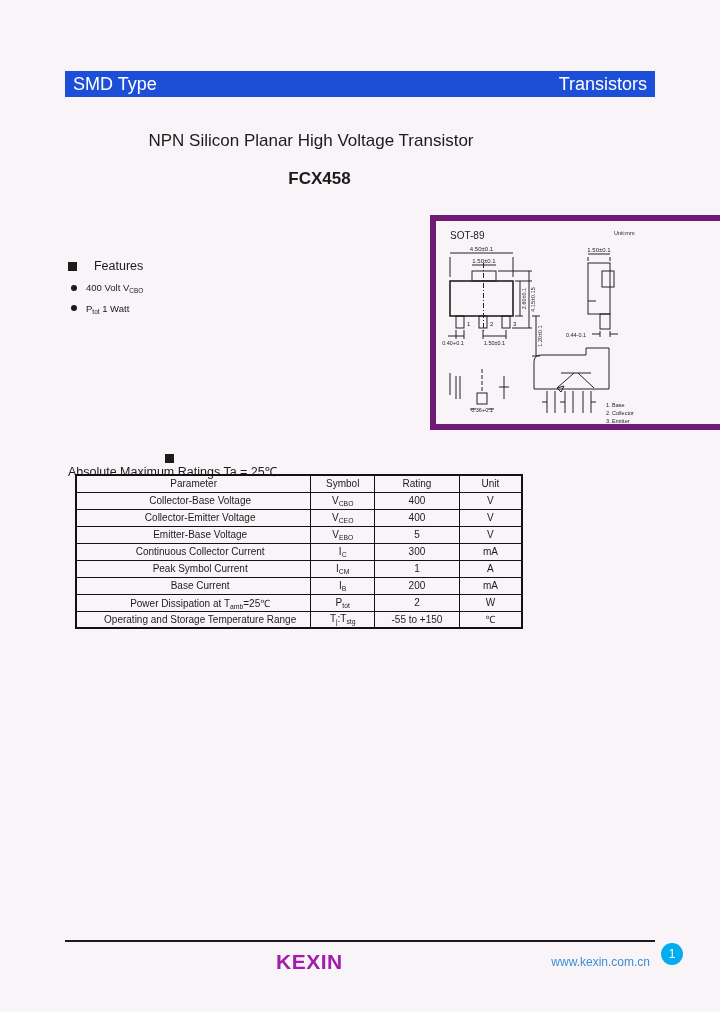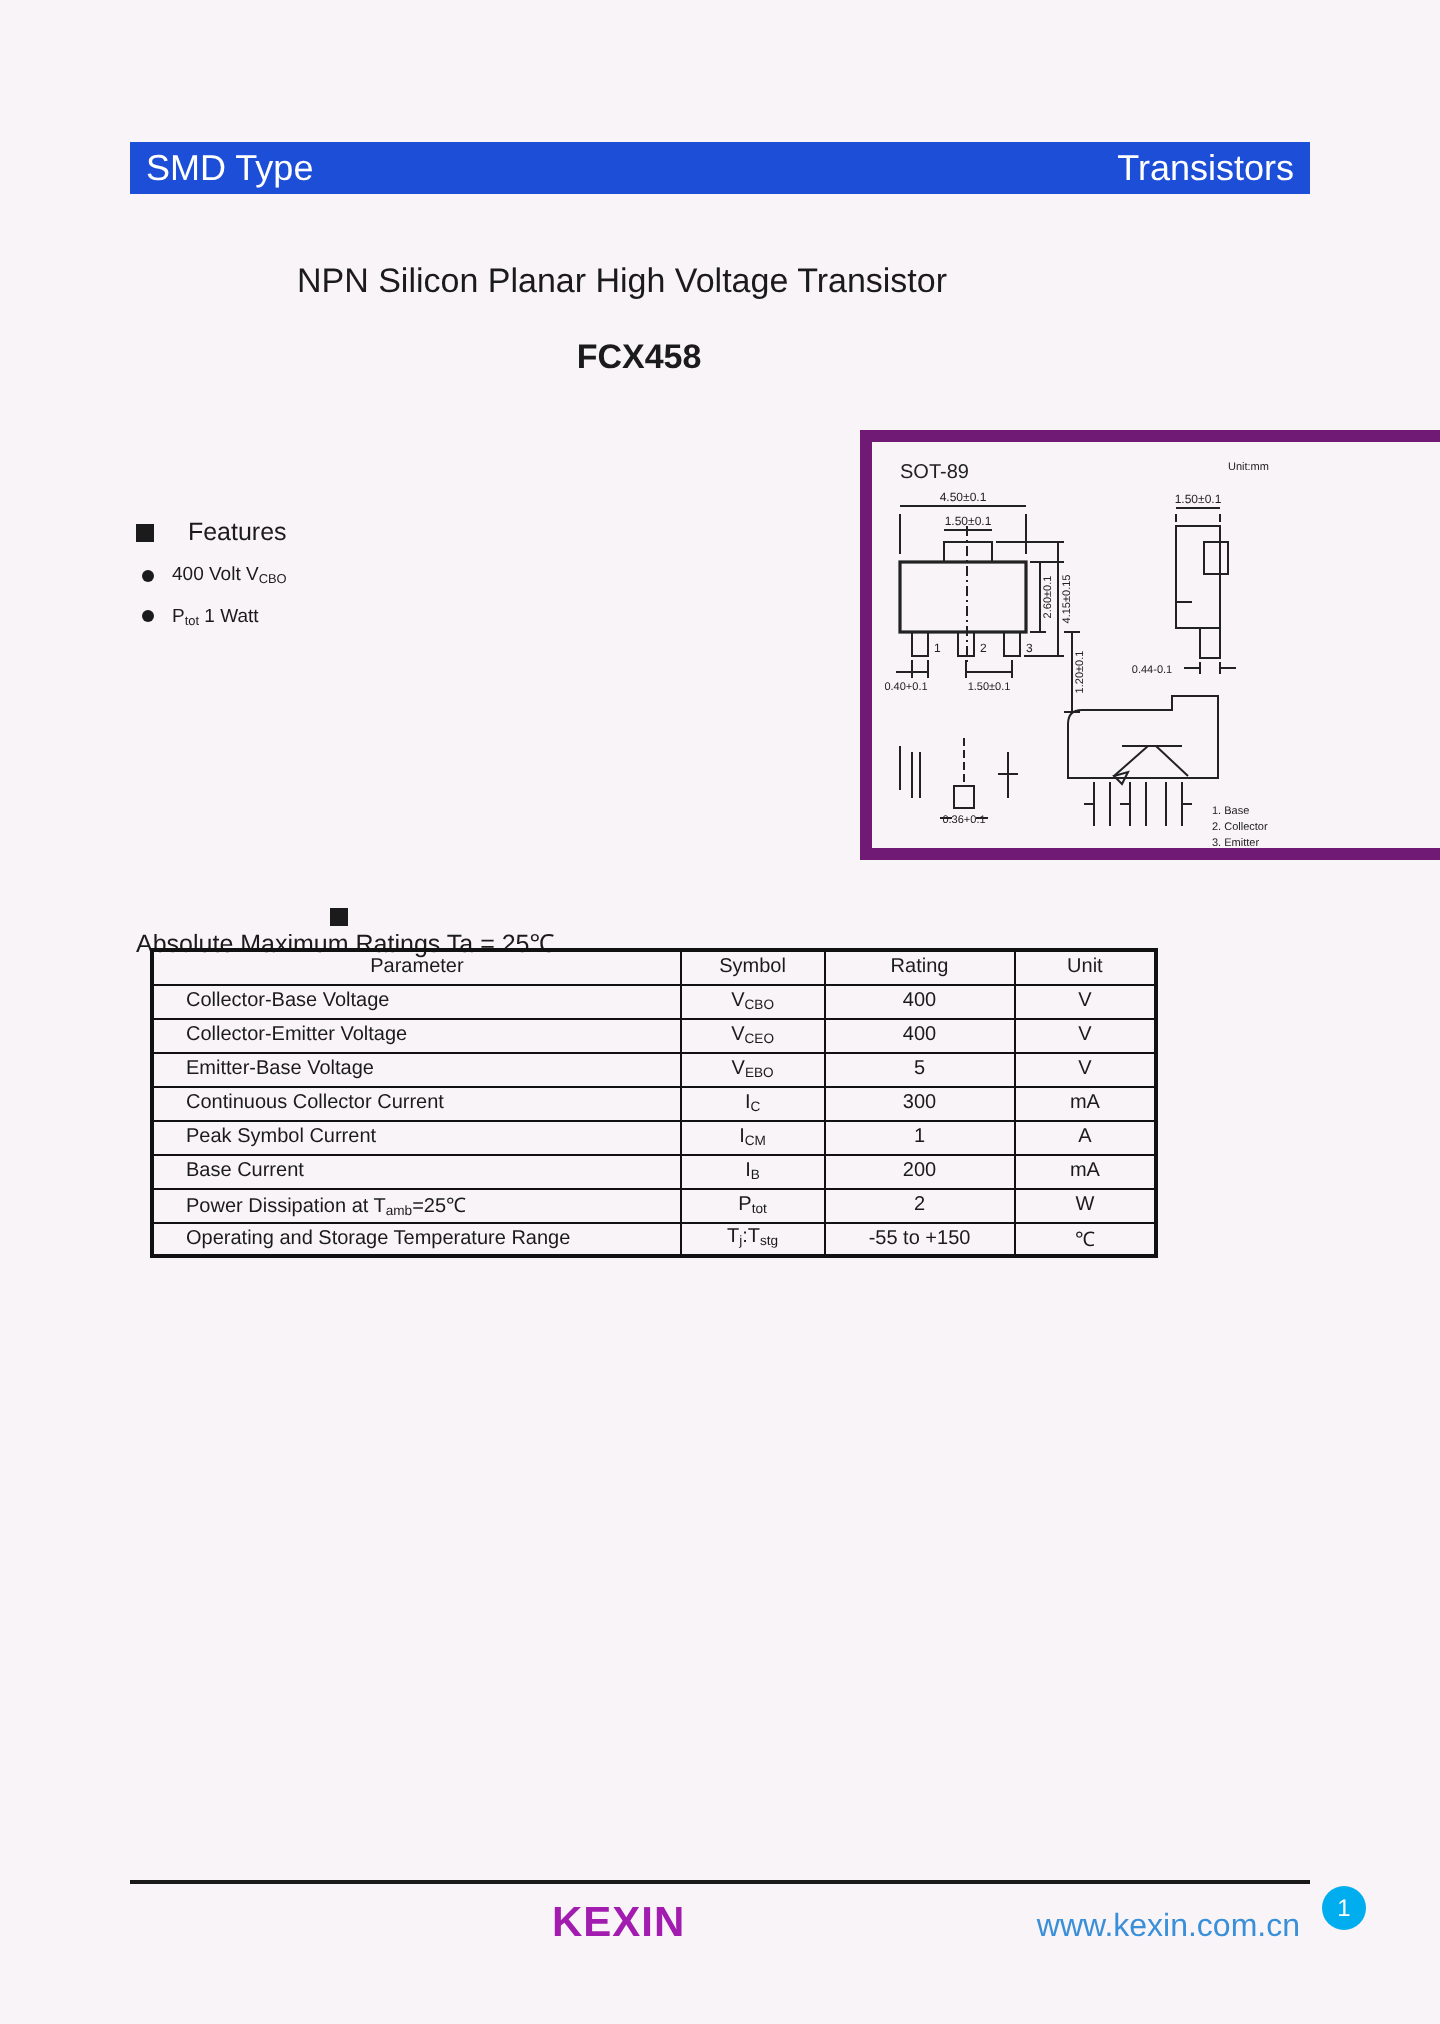--- a/index.html
+++ b/index.html
@@ -39,41 +39,41 @@
     background:#1b1b1b; margin:0 9px 0 3px;
   }
   sub { font-size:0.68em; vertical-align:-0.25em; letter-spacing:0; }
   .figure {
     position:absolute; left:430px; top:215px; width:303px; height:215px;
     border:6px solid #701a75; background:#f8f4f8;
   }
   .figure svg { display:block; }
   .ratings-head { position:absolute; left:68px; top:454px;flex-direction:column; }
   table.ratings {
-    position:absolute; left:75px; top:474px; width:504px;
+    position:absolute; left:75px; top:474px; width:448px;
     border-collapse:collapse; font-size:10px;
     border:2px solid #111;
   }
   table.ratings th, table.ratings td {
     border:1px solid #111; height:17px; font-weight:normal;
     text-align:center; padding:0 3px;
   }
-  table.ratings td.param { text-align:left; padding-left:16px; }
+  table.ratings td.param { text-align:center; padding-left:16px; }
   col.c-param { width:236px; } col.c-sym { width:64px; }
   col.c-rat { width:85px; } col.c-unit { width:63px; }
   .footline {
     position:absolute; left:65px; top:940px; width:590px; height:2px;
     background:#1a1a1a;
   }
   .brand {
     position:absolute; left:276px; top:950px;
     font-size:21px; font-weight:bold; letter-spacing:0.5px; color:#a21caf;
   }
   .website {
-    position:absolute; right:70px; top:955px; font-size:16px; color:#3a8fd9;
+    position:absolute; right:70px; top:955px; font-size:12px; color:#3a8fd9;
   }
   .badge {
     position:absolute; left:661px; top:943px; width:22px; height:22px;
     border-radius:50%; background:#00aeef; color:#fff; font-size:12px;
     display:flex; align-items:center; justify-content:center;
   }
   .pkg text { font-size:6px; fill:#222; font-family:"Liberation Sans",sans-serif; }
   .pkg text.big { font-size:10px; }
   .pkg text.small { font-size:5.5px; }
   .pkg line, .pkg rect, .pkg path { stroke:#222; fill:none; stroke-width:1; }

